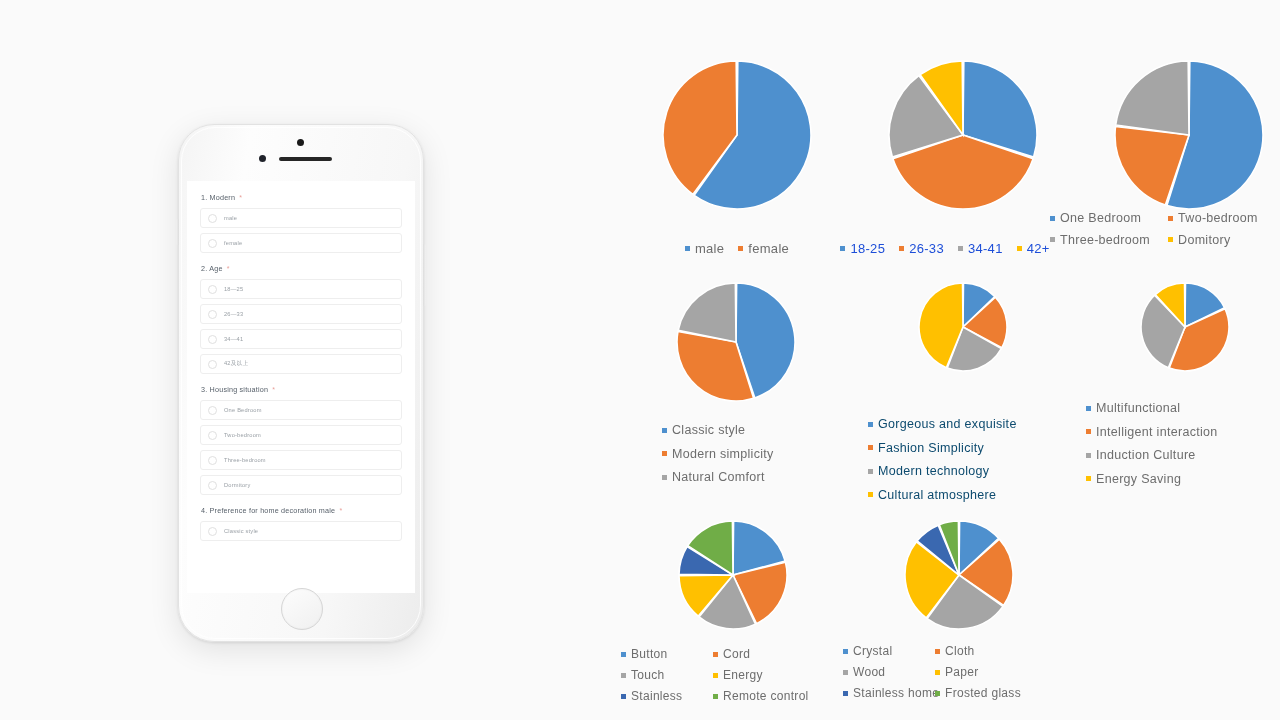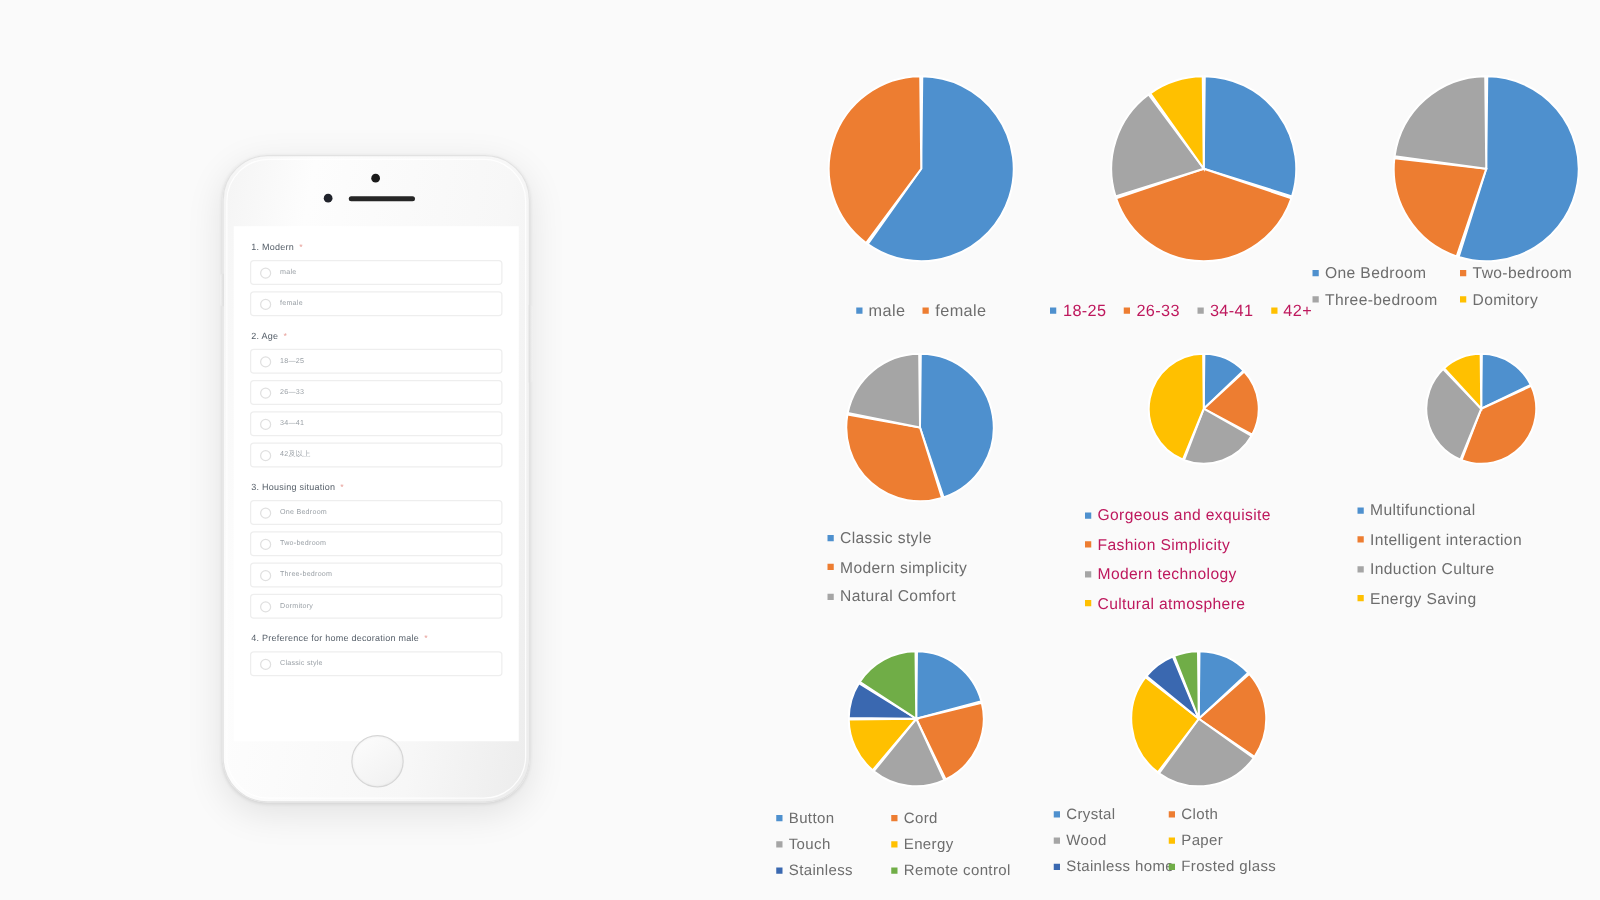--- a/index.html
+++ b/index.html
@@ -273,21 +273,21 @@
     </div>
     <div class="chart-cell" style="left: 270px; top: 30px;">
       <div class="pie-wrap" style="margin-left: 18px;">
         <svg width="150" height="150" viewBox="0 0 150 150" class="pie-svg">
           <path d="M 75 75 L 75.81398358443265 1.0044769548570969 A 74 74 0 0 1 145.62545912948326 97.09172973648026 Z" fill="#4E90CE" stroke="#ffffff" stroke-width="1.6"></path>
           <path d="M 75 75 L 145.12238960801943 98.64001852074418 A 74 74 0 0 1 4.877610391980568 98.64001852074419 Z" fill="#ED7D31" stroke="#ffffff" stroke-width="1.6"></path>
           <path d="M 75 75 L 4.374540870516725 97.09172973648026 A 74 74 0 0 1 30.847996265448906 15.614811895354023 Z" fill="#A5A5A5" stroke="#ffffff" stroke-width="1.6"></path>
           <path d="M 75 75 L 32.16504937134541 14.657916802278656 A 74 74 0 0 1 74.18601641556732 1.0044769548570969 Z" fill="#FFC000" stroke="#ffffff" stroke-width="1.6"></path>
         </svg>
       </div>
-      <div class="legend legend-row1" style="position: absolute; left: -18px; top: 182px; font-size: 13px; color: #be185d; width: 186px;">
+      <div class="legend legend-row1" style="position: absolute; left: -18px; top: 182px; font-size: 13px; color: #1d4ed8; width: 186px;">
         <div class="legend-item">
           <span class="legend-sq" style="background: rgb(78, 144, 206);"></span>
           <span>18-25</span>
         </div>
         <div class="legend-item">
           <span class="legend-sq" style="background: rgb(237, 125, 49);"></span>
           <span>26-33</span>
         </div>
         <div class="legend-item">
           <span class="legend-sq" style="background: rgb(165, 165, 165);"></span>
@@ -351,21 +351,21 @@
     </div>
     <div class="chart-cell" style="left: 270px; top: 252px;">
       <div class="pie-wrap" style="margin-left: 48px;">
         <svg width="90" height="90" viewBox="0 0 90 90" class="pie-svg">
           <path d="M 45 45 L 45.483990239392384 1.0026619731582755 A 44 44 0 0 1 76.7413649939489 14.52893588466403 Z" fill="#4E90CE" stroke="#ffffff" stroke-width="1.6"></path>
           <path d="M 45 45 L 77.40399322929647 15.234563285654485 A 44 44 0 0 1 83.78832529312595 65.77175536527054 Z" fill="#ED7D31" stroke="#ffffff" stroke-width="1.6"></path>
           <path d="M 45 45 L 83.32199714101264 66.6200031249817 A 44 44 0 0 1 29.25350236353878 86.08585902941451 Z" fill="#A5A5A5" stroke="#ffffff" stroke-width="1.6"></path>
           <path d="M 45 45 L 28.353496875565856 85.72952164865436 A 44 44 0 0 1 44.5160097606076 1.0026619731582755 Z" fill="#FFC000" stroke="#ffffff" stroke-width="1.6"></path>
         </svg>
       </div>
-      <div class="legend legend-vert" style="position: absolute; left: -2px; top: 124px; font-size: 12.5px; color: #be185d;">
+      <div class="legend legend-vert" style="position: absolute; left: -2px; top: 136px; font-size: 12.5px; color: #0c4a6e;">
         <div class="legend-item">
           <span class="legend-sq" style="background: rgb(78, 144, 206);"></span>
           <span>Gorgeous and exquisite</span>
         </div>
         <div class="legend-item">
           <span class="legend-sq" style="background: rgb(237, 125, 49);"></span>
           <span>Fashion Simplicity</span>
         </div>
         <div class="legend-item">
           <span class="legend-sq" style="background: rgb(165, 165, 165);"></span>

